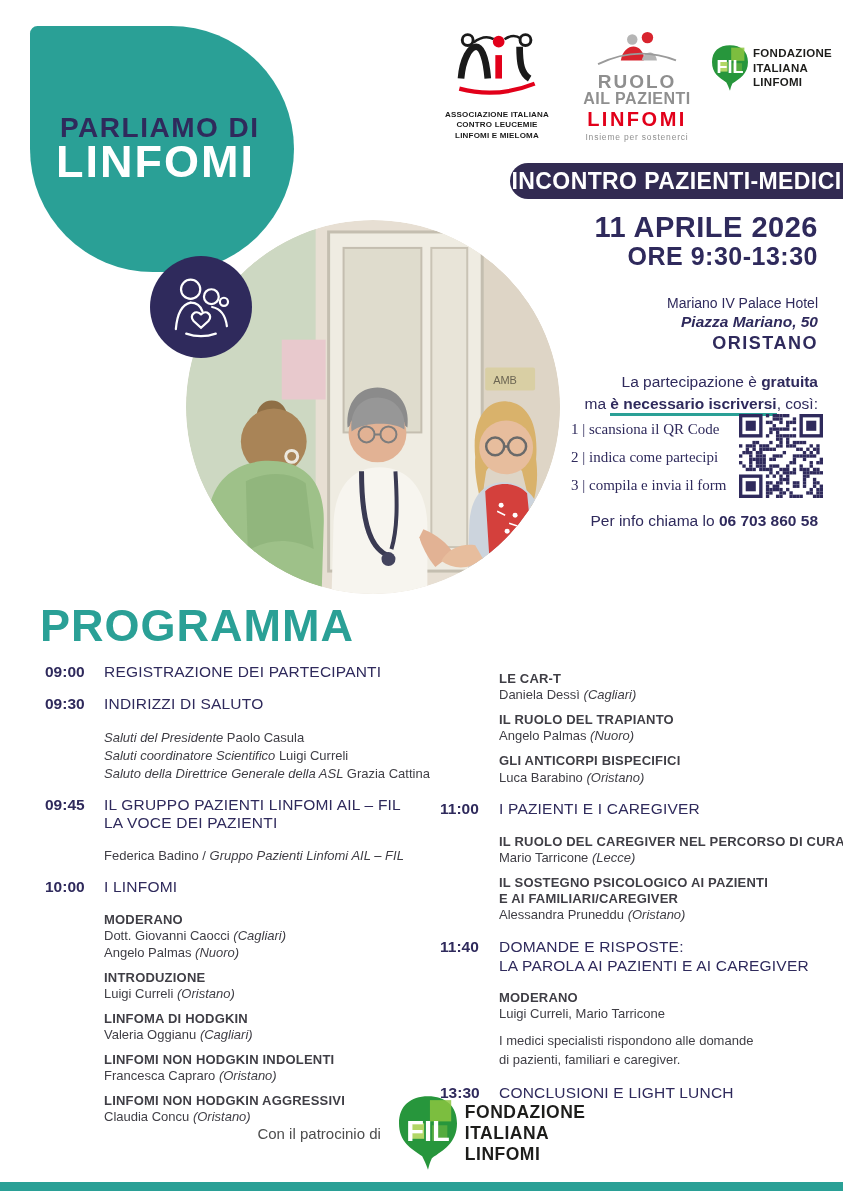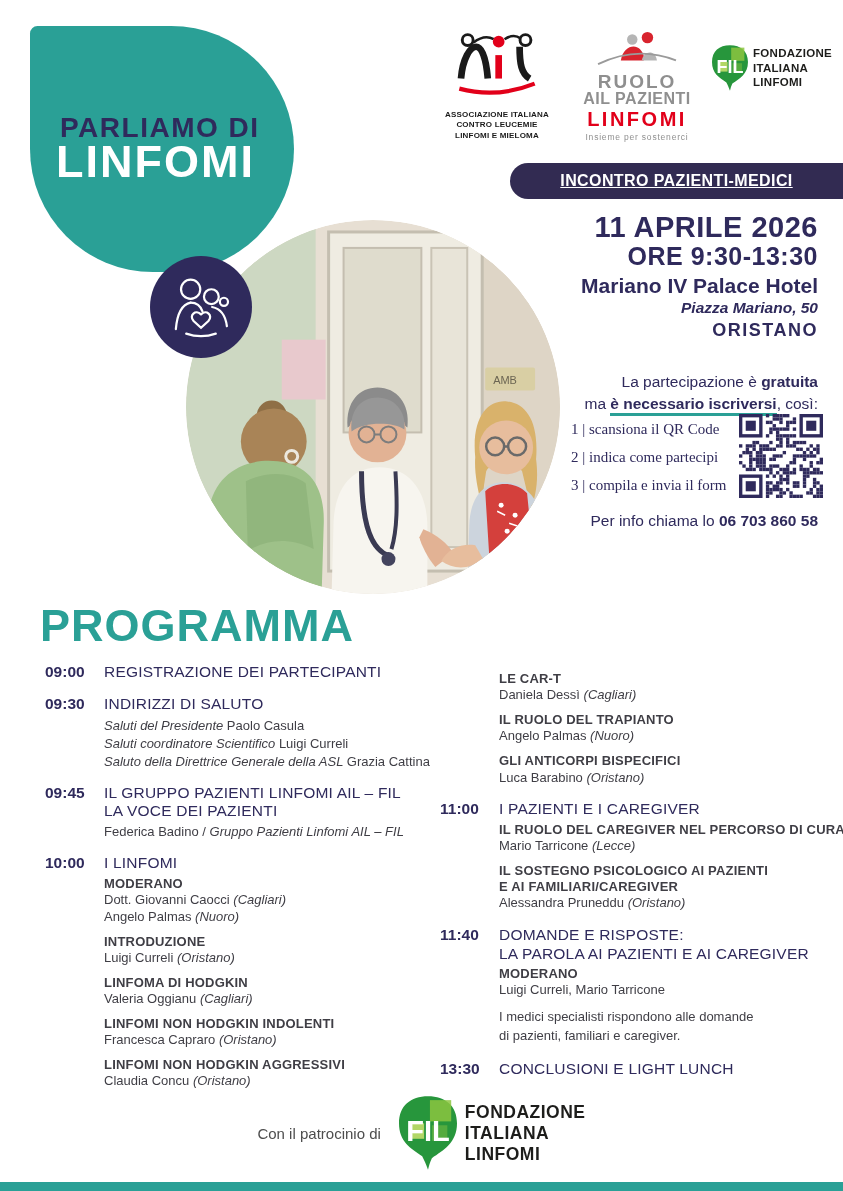--- a/index.html
+++ b/index.html
@@ -47,30 +47,29 @@
   .gruppo-l3  { font-size:20px; font-weight:bold; color:var(--red); letter-spacing:2.5px; line-height:1.1; }
   .gruppo-tag { font-size:8.5px; color:#8f8f8f; margin-top:2px; letter-spacing:.8px; }
   .fil-logo-h { left:712px; top:36px; width:120px; display:flex; align-items:center; text-align:left; }
   .fil-text   { margin-left:5px; font-size:11.5px; font-weight:bold; color:#1d1d1b; line-height:1.25; letter-spacing:.3px; }
 
   
   .banner {
     position:absolute; left:510px; right:0; top:163px; height:36px;
     background:var(--banner); border-radius:18px 0 0 18px;
     display:flex; align-items:center; justify-content:center;
-    color:#fff; font-size:16px; font-weight:bold; letter-spacing:.4px;
+    color:#fff; font-size:23px; font-weight:bold; letter-spacing:.4px;
     z-index:4;
-    text-decoration:underline;
   }
 
   
   .event-details { position:absolute; right:25px; top:212px; text-align:right; color:var(--navy); z-index:4; }
   .ev-date  { font-size:29px; font-weight:bold; letter-spacing:.5px; line-height:1.05; }
   .ev-time  { font-size:25px; font-weight:bold; letter-spacing:.5px; line-height:1.15; }
-  .ev-venue { font-size:21px; font-weight:bold; margin-top:2px; line-height:1.2; }
+  .ev-venue { font-size:14px; font-weight:normal; margin-top:24px; line-height:1.2; }
   .ev-addr  { font-size:15.5px; font-style:italic; font-weight:bold; line-height:1.3; }
   .ev-city  { font-size:18px; font-weight:bold; letter-spacing:1.5px; line-height:1.3; }
 
   
   .participation { position:absolute; right:25px; top:371px; text-align:right; color:var(--navy); font-size:15.5px; line-height:1.4; z-index:4; }
   .participation b { font-weight:bold; }
   .u-teal { border-bottom:3px solid var(--teal); padding-bottom:1px; }
   .steps { position:absolute; left:571px; top:421px; color:var(--navy); font-size:15px; z-index:4; }
   .step-line { margin-bottom:11px; white-space:nowrap;font-family:Liberation Serif, serif; }
   .qr-box { position:absolute; left:739px; top:414px; width:84px; height:84px; z-index:4; }
@@ -89,21 +88,21 @@
   .prog-item { display:flex; margin-bottom:14px; }
   .prog-time { flex:0 0 46px; margin-right:13px; font-size:15.5px; font-weight:bold; color:var(--navy); line-height:1.18; }
   .prog-body { flex:1; }
   .prog-title-line { font-size:15.5px; font-weight:normal; color:var(--navy); line-height:1.18; letter-spacing:.2px; white-space:nowrap; }
   .sub-label { font-size:13px; font-weight:bold; color:var(--gray); margin-top:8px; line-height:1.25; white-space:nowrap; letter-spacing:.2px; }
   .sub-label + .sub-label { margin-top:0; }
   .sub-speaker { font-size:13px; color:var(--gray); line-height:1.3; white-space:nowrap; }
   .sub-speaker .place, .sub-role .role-it, .sub-speaker .affil { font-style:italic; }
   .sub-role { font-size:13px; color:var(--gray); line-height:1.32; white-space:nowrap; margin-top:1px; }
   .sub-text { font-size:13px; color:var(--gray); line-height:1.45; margin-top:9px; white-space:nowrap; }
-  .prog-body > .first { margin-top:3px; }
+  .prog-body > .first { margin-top:15px; }
 
   
   .footer {
     position:absolute; left:0; right:0; top:1098px; height:70px;
     display:flex; align-items:center; justify-content:center; gap:18px; z-index:2;
   }
   .patronage { font-size:15px; color:#4d4d4d; }
   .fil-logo-f { display:flex; align-items:center; }
   .fil-text-f { margin-left:8px; font-size:17.5px; font-weight:bold; color:#1d1d1b; line-height:1.2; letter-spacing:.5px; }
 

